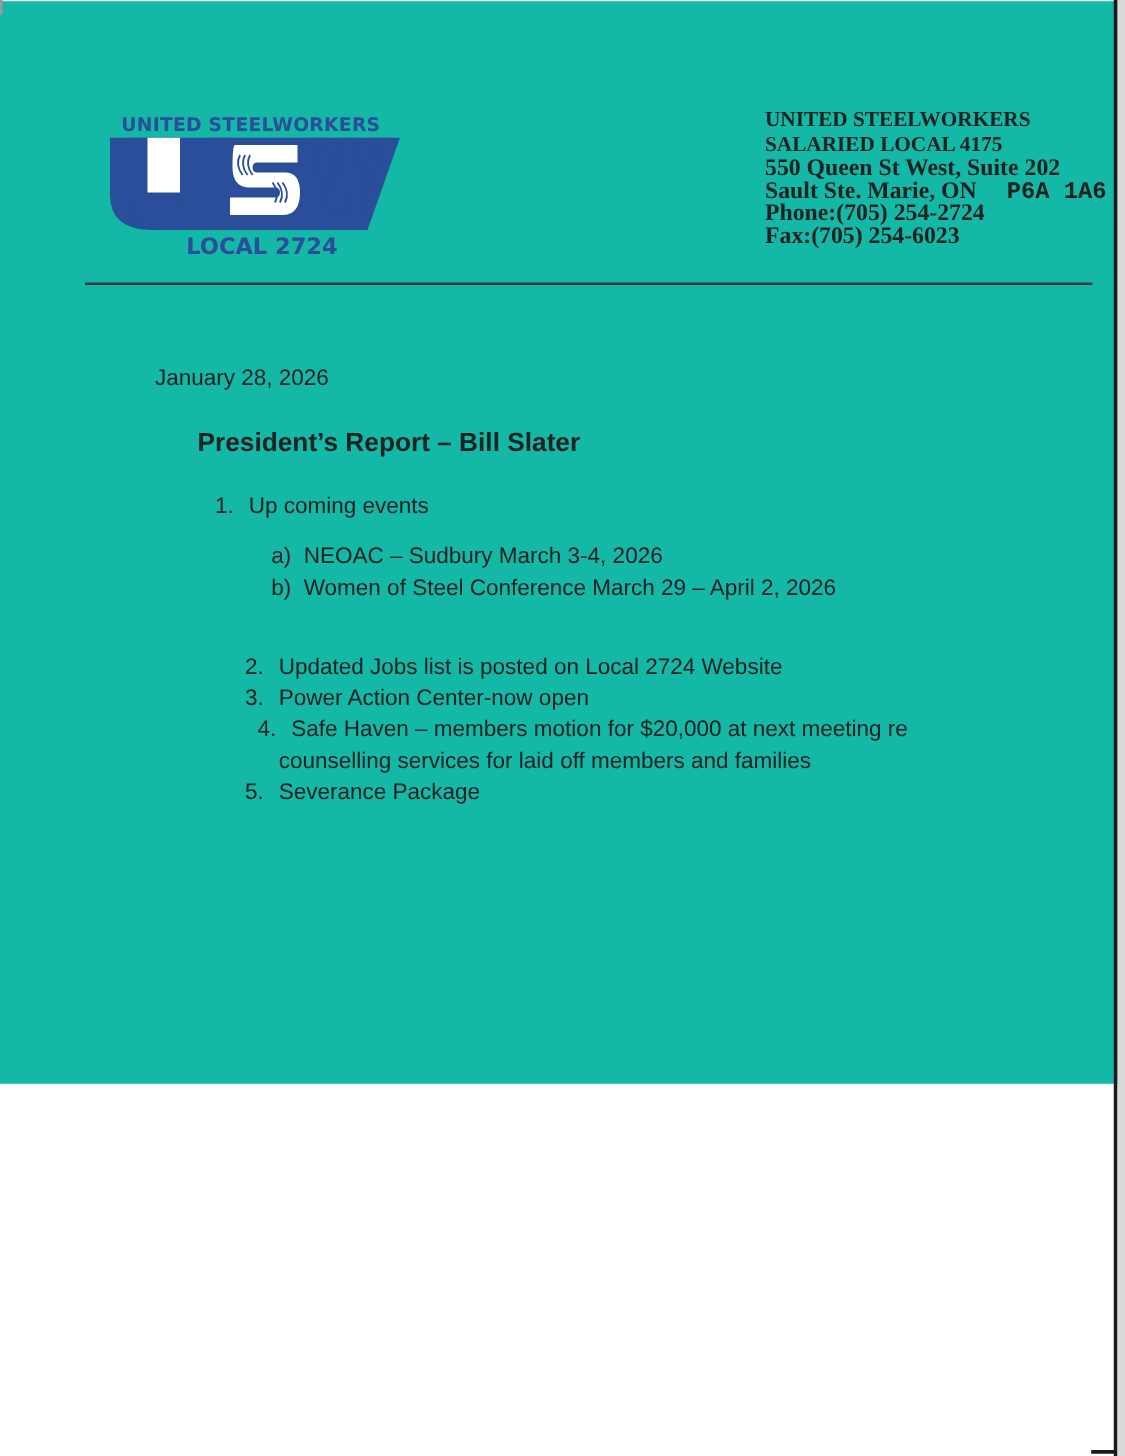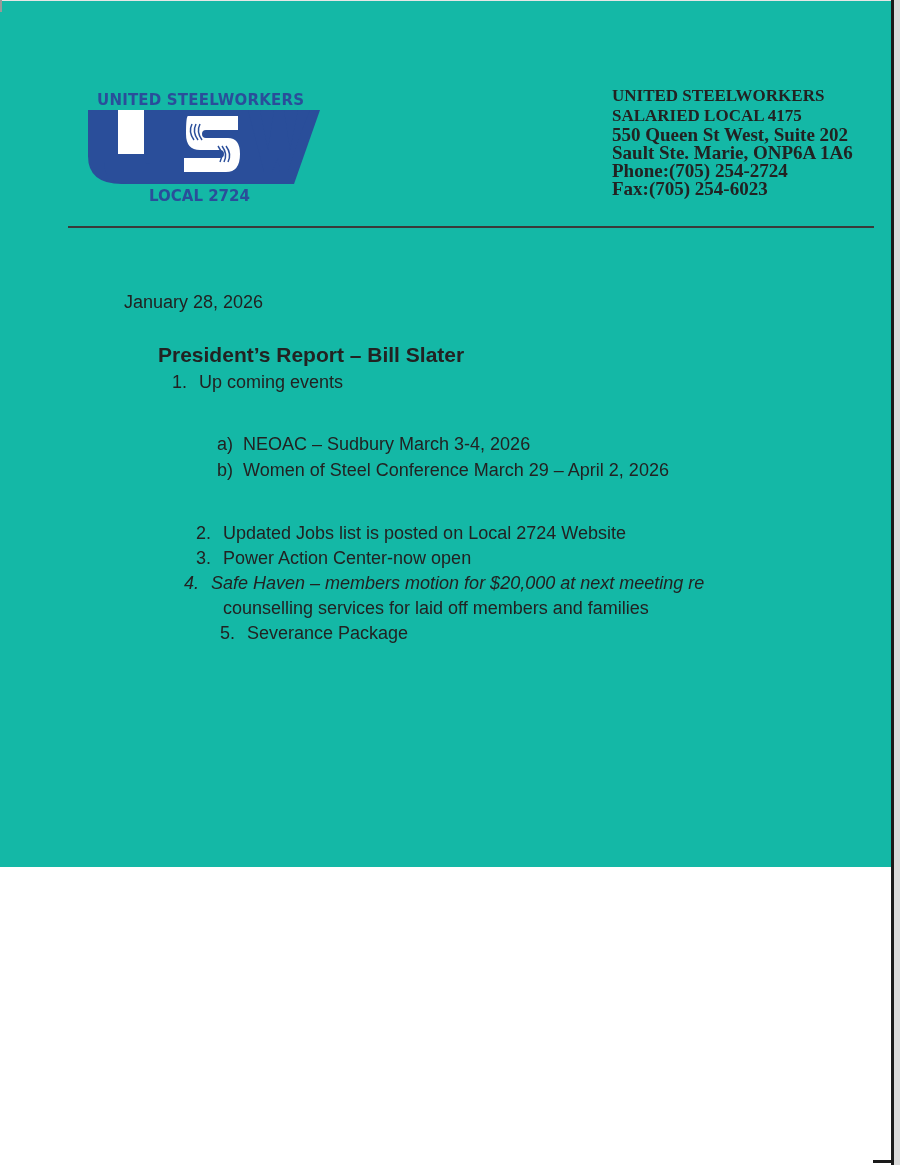--- a/index.html
+++ b/index.html
@@ -6,27 +6,27 @@
     body { width: 900px; height: 1165px; position: relative; overflow: hidden; }
     .page { position: absolute; left: 0; top: 0; width: 900px; height: 867px; background: #14b8a6; padding-left: 34px; }
     .right-edge { position: absolute; left: 891px; top: 0; width: 3px; height: 1165px; background: #1a1a1a; }
     .right-edge-shadow { position: absolute; left: 894px; top: 0; width: 6px; height: 1165px; background: #d9d9d9; }
     .bottom-tick { position: absolute; left: 873px; top: 1160px; width: 20px; height: 3px; background: #1a1a1a; }
     .top-line { position: absolute; left: 0; top: 0; width: 892px; height: 1px; background: #e6e6e6; }
     .left-nick { position: absolute; left: 0; top: 0; width: 2px; height: 12px; background: #999; }
 
     .logo { position: absolute; left: 88px; top: 88px; width: 236px; height: 122px; }
     .logo-top { position: absolute; left: 9px; top: 3px; font-family: "DejaVu Sans", sans-serif; font-weight: bold; font-size: 15px; color: #2a4e9a; letter-spacing: 0.2px; white-space: nowrap; }
-    .logo-bottom { position: absolute; left: 61px; top: 99px; font-family: "DejaVu Sans", sans-serif; font-weight: bold; font-size: 15px; color: #2a4e9a; white-space: nowrap; }
+    .logo-bottom { position: absolute; left: 61px; top: 99px; font-family: "DejaVu Sans", sans-serif; font-weight: bold; font-size: 18px; color: #2a4e9a; white-space: nowrap; }
     .logo svg { position: absolute; left: 0; top: 22px; }
 
     .letterhead { position: absolute; left: 612px; top: 86px; font-family: "Liberation Serif", serif; font-weight: bold; color: #222; }
     .letterhead .l1 { font-size: 17px; line-height: 20px; }
     .letterhead .l2 { font-size: 19px; line-height: 18px; }
-    .letterhead .postal { margin-left: 0; }
+    .letterhead .postal { margin-left: 24px; font-family: Liberation Mono, monospace; }
 
     .rule { position: absolute; left: 68px; top: 226px; width: 806px; height: 2px; background: #3a3a3a; }
 
     .body-text { font-family: "Liberation Sans", sans-serif; color: #222; font-size: 18px; }
     .date { position: absolute; left: 124px; top: 292px; }
     .title { position: absolute; left: 158px; top: 343px; font-weight: bold; font-size: 21px; }
     .item { position: absolute; white-space: nowrap; }
     .num { display: inline-block; width: 27px; }
     .sub { display: inline-block; width: 26px; }
   </style>
@@ -76,37 +76,37 @@
     <div class="l2">Phone:(705) 254-2724</div>
     <div class="l2">Fax:(705) 254-6023</div>
   </div>
 
   <div class="rule"></div>
 
   <div class="body-text">
     <div class="date">January 28, 2026</div>
     <div class="title">President’s Report – Bill Slater</div>
 
-    <div class="item" style="left:172px; top:372px;">
+    <div class="item" style="left:172px; top:394px;">
       <span class="num">1.</span><span>Up coming events</span>
     </div>
     <div class="item" style="left:217px; top:434px;">
       <span class="sub">a)</span><span>NEOAC – Sudbury March 3-4, 2026</span>
     </div>
     <div class="item" style="left:217px; top:460px;">
       <span class="sub">b)</span><span>Women of Steel Conference March 29 – April 2, 2026</span>
     </div>
 
     <div class="item" style="left:196px; top:523px;">
       <span class="num">2.</span><span>Updated Jobs list is posted on Local 2724 Website</span>
     </div>
     <div class="item" style="left:196px; top:548px;">
       <span class="num">3.</span><span>Power Action Center-now open</span>
     </div>
-    <div class="item" style="left:184px; top:573px;font-style:italic;">
+    <div class="item" style="left:206px; top:573px;">
       <span class="num">4.</span><span>Safe Haven – members motion for $20,000 at next meeting re</span>
     </div>
     <div class="item" style="left:223px; top:598px;">counselling services for laid off members and families</div>
-    <div class="item" style="left:196px; top:623px;margin-left:24px;">
+    <div class="item" style="left:196px; top:623px;">
       <span class="num">5.</span><span>Severance Package</span>
     </div>
   </div>
 </div>
 
 </body></html>

